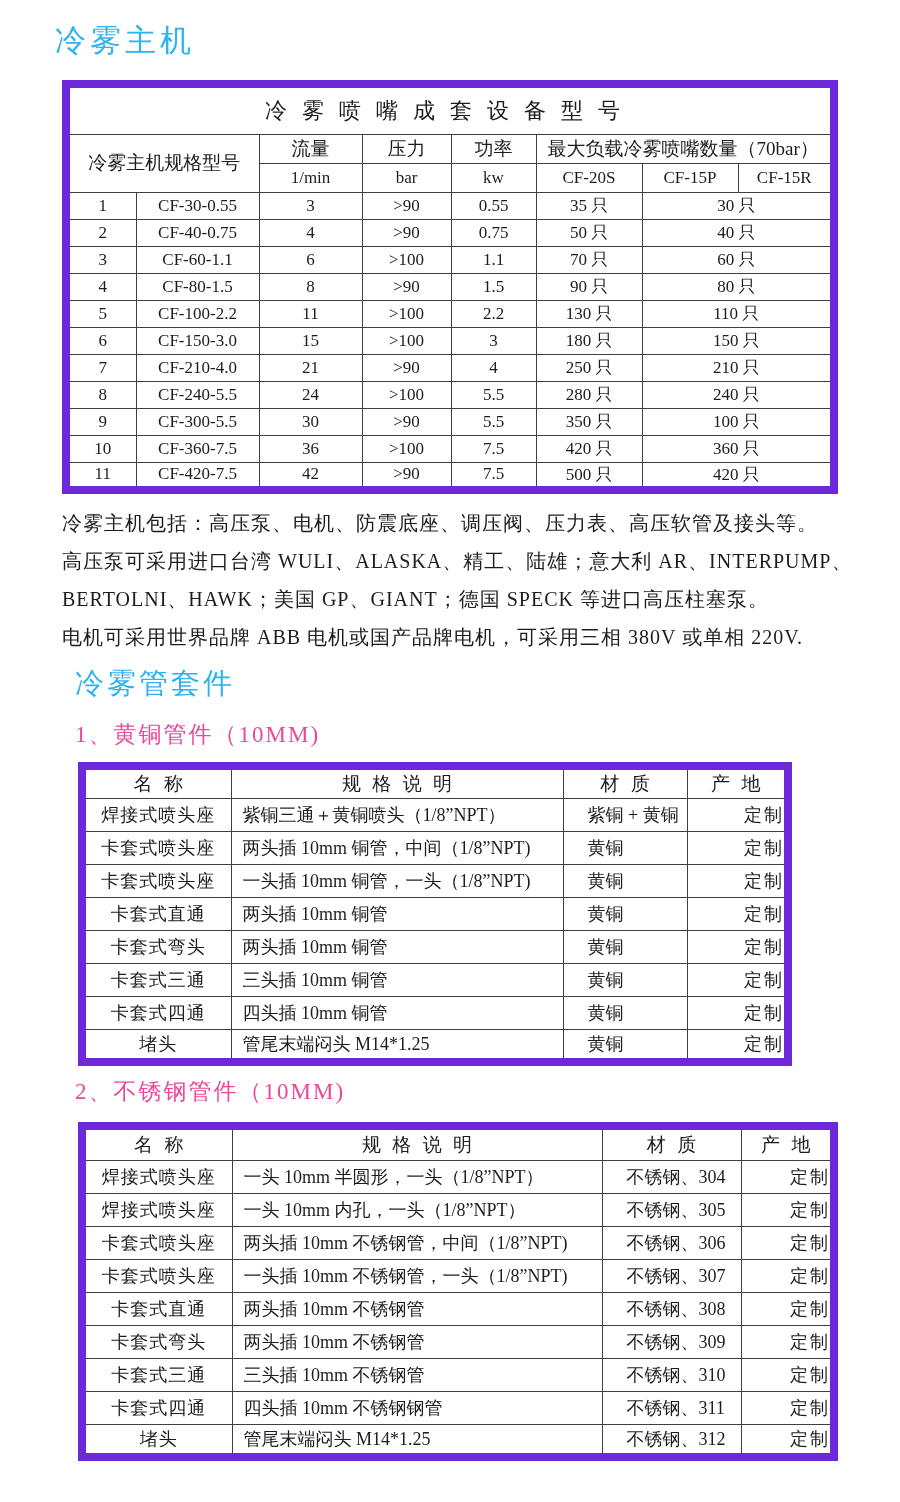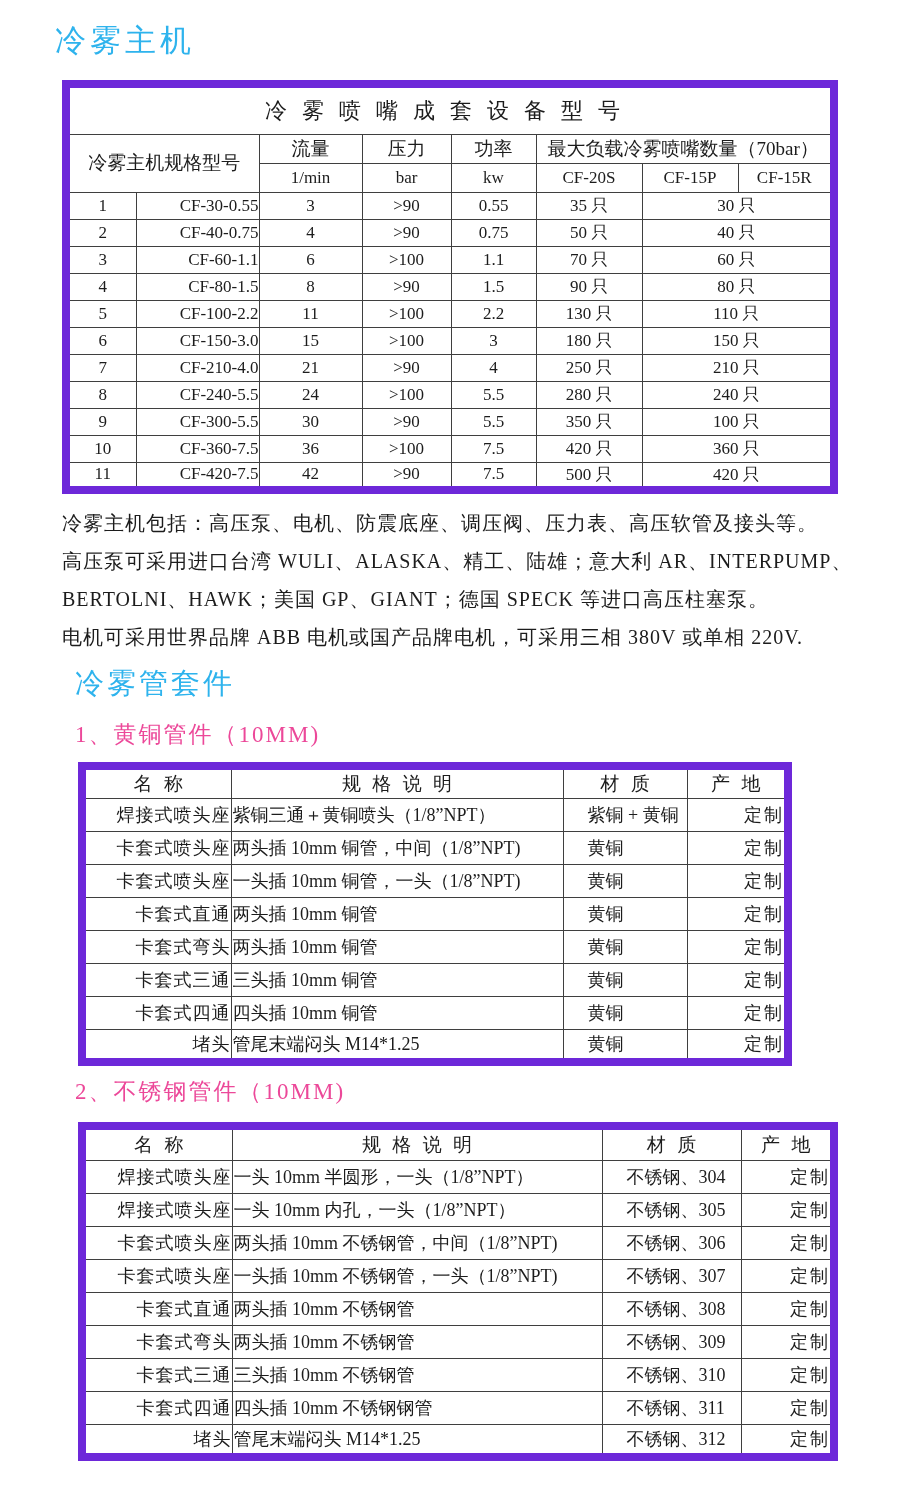--- a/index.html
+++ b/index.html
@@ -17,31 +17,31 @@
   table { border-collapse:collapse; table-layout:fixed; background:#fff; }
   td, th { border:1.5px solid #3f3f3f; vertical-align:middle; font-weight:normal; padding:0; }
   table { border:8px solid #6d28d9; }
 
   
   #host-table { position:absolute; left:62px; top:80px; width:768px; font-size:17px; }
   #host-table .title-cell { height:50px; text-align:center; font-size:22px; letter-spacing:15px; }
   #host-table thead th { font-size:19px; text-align:center; height:29px; }
   #host-table thead .unit { font-size:17px; letter-spacing:0; }
   #host-table tbody td { height:27px; text-align:center; font-size:17px; }
-  #host-table tbody td.l { text-align:right; }
+  #host-table tbody td.l { text-align:center; }
 
   
   #intro { position:absolute; left:62px; top:504px; width:810px; font-size:20px; }
   #intro .line { height:38px; line-height:38px; letter-spacing:1px; white-space:nowrap; }
 
   
   .fit-table thead th { text-align:center; font-size:19px; letter-spacing:0.6em; text-indent:0.6em; }
   .fit-table td { font-size:18px; }
-  .fit-table td.name { text-align:right; letter-spacing:1px; }
-  .fit-table td.spec { text-align:left; padding-left:1px; }
+  .fit-table td.name { text-align:center; letter-spacing:1px; }
+  .fit-table td.spec { text-align:left; padding-left:11px; }
   .fit-table td.material { text-align:left; padding-left:24px; }
   .fit-table td.origin { text-align:right; letter-spacing:2px; }
 
   #brass-table { position:absolute; left:78px; top:762px; width:706px; }
   #brass-table thead th { height:32px; }
   #brass-table tbody td { height:33px; }
 
   #steel-table { position:absolute; left:78px; top:1122px; width:752px; }
   #steel-table thead th { height:34px; }
   #steel-table tbody td { height:33px; }

